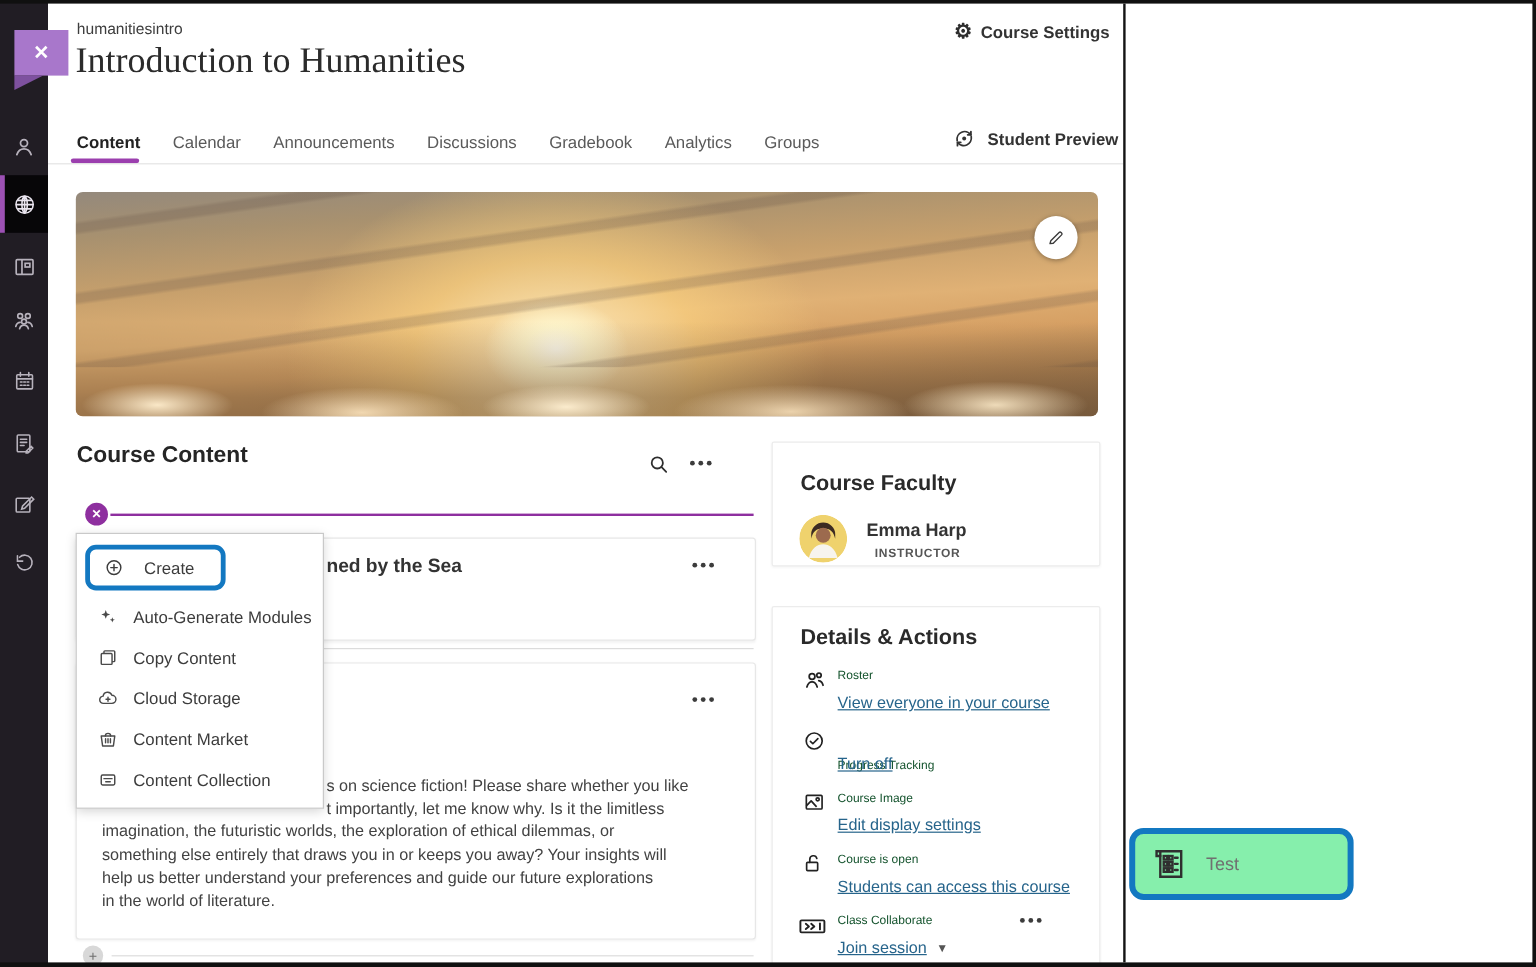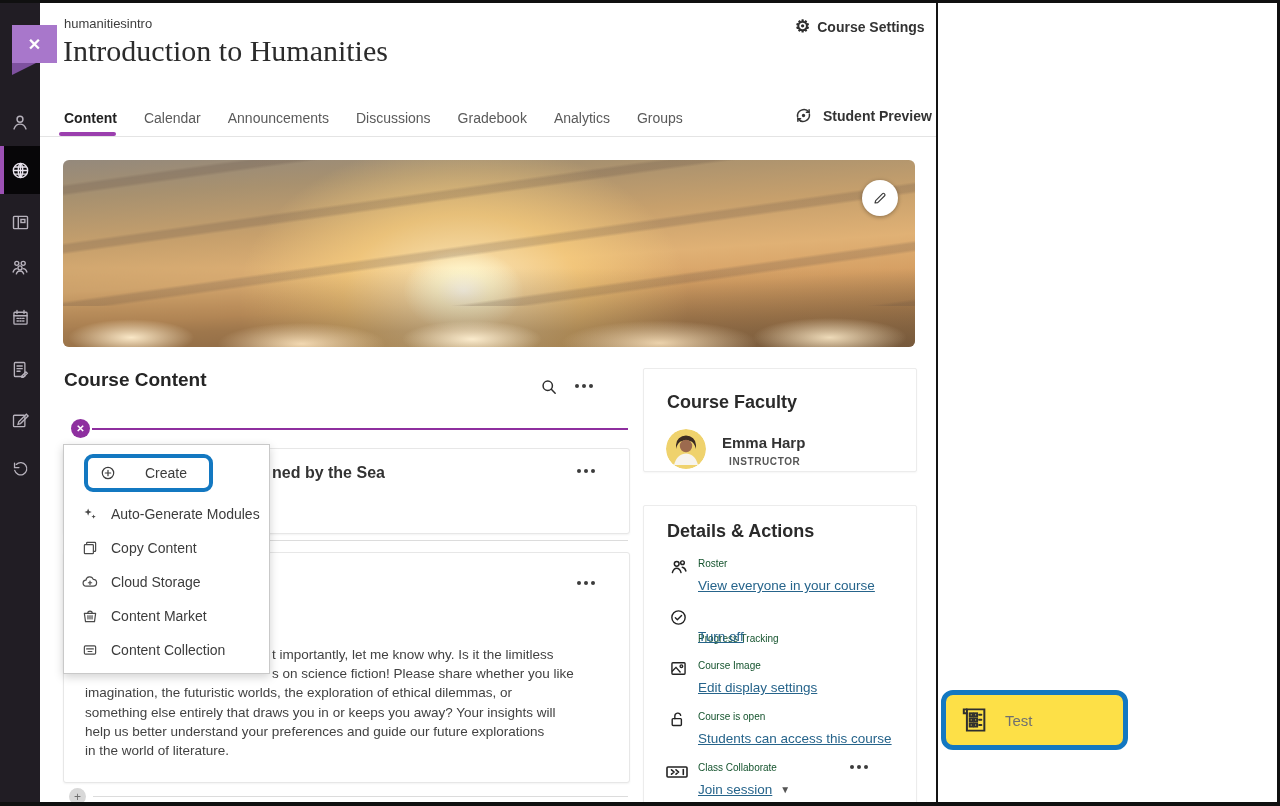--- a/index.html
+++ b/index.html
@@ -83,21 +83,21 @@
   .add-circle{left:69px;top:788px;width:17px;height:17px;border-radius:50%;background:#d8d8d8;color:#6e6e6e;
     display:flex;align-items:center;justify-content:center;font-size:12px;z-index:12;}
   .add-line{left:93px;top:796px;width:535px;height:1px;background:#dcdcdc;}
 
   
   .menu{left:63px;top:444px;width:205px;background:#fff;border:1px solid #c9c9c9;
         box-shadow:0 3px 9px rgba(0,0,0,.18);z-index:30;padding:4px 0 6px;}
   .menu-row{height:34px;display:flex;align-items:center;gap:12px;padding-left:17px;font-size:14px;color:#3c3c3c;}
   .menu-row .mi{color:#4a4a4a;width:18px;height:18px;}
   .menu-row-first{height:48px;display:flex;align-items:center;}
-  .bluebox{margin-left:20px;display:inline-flex;align-items:center;gap:28px;padding:6px 22px 6px 11px;
+  .bluebox{margin-left:7px;display:inline-flex;align-items:center;gap:16px;padding:6px 22px 6px 11px;
            border:4px solid #1378c1;border-radius:9px;font-size:14px;color:#3c3c3c;}
 
   
   .panelcard{background:#fff;border:1px solid #ececec;border-radius:2px;box-shadow:0 1px 2px rgba(0,0,0,.04);}
   .faculty{left:643px;top:368px;width:272px;height:102px;}
   .fac-title{left:667px;top:392px;font-size:18px;font-weight:700;color:#2a2a2a;}
   .avatar{left:666px;top:429px;width:40px;height:40px;border-radius:50%;overflow:hidden;}
   .fac-name{left:722px;top:434px;font-size:15px;font-weight:700;color:#333;}
   .fac-role{left:729px;top:456px;font-size:10px;font-weight:700;letter-spacing:.6px;color:#565656;}
 
@@ -114,21 +114,21 @@
   .panel-title{left:956px;top:9px;font-family:"DejaVu Serif",serif;font-size:27px;color:#1f1f1f;}
   .panel-divider{left:938px;top:67px;width:339px;height:1px;background:#cfcfcf;}
   .sec-hdr{position:absolute;left:952px;font-size:17px;font-weight:700;color:#2a2a2a;}
   .sec-chev{position:absolute;left:1248px;width:16px;height:16px;color:#333;}
   .sec-underline{position:absolute;left:952px;width:316px;height:2px;background:#3a3a3a;}
   .ci-row{position:absolute;left:944px;display:flex;align-items:center;gap:14px;}
   .ci-icon{width:34px;height:34px;color:#2f2f2f;}
   .ci-label{font-size:15px;color:#707070;}
   .ci-sep{position:absolute;left:979px;width:291px;height:1px;background:#e0e0e0;}
   .test-box{left:941px;top:690px;width:166px;height:50px;border:5px solid #1378c1;border-radius:12px;
-            display:flex;align-items:center;gap:14px;padding-left:11px;background:#fde047;z-index:7;}
+            display:flex;align-items:center;gap:14px;padding-left:11px;background:#86efac;z-index:7;}
 
   .sp-wrap{left:793px;top:105px;display:flex;align-items:center;gap:9px;font-size:14px;font-weight:700;color:#333;}
   .cs-wrap{left:795px;top:18px;}
 </style>
 </head>
 <body>
 
 <div class="screen">
 
   <div class="abs sidebar">
@@ -266,22 +266,22 @@
 
   <div class="abs between-divider"></div>
 
   <div class="abs card card2"></div>
   <div class="abs dots card2-dots">
       <i></i>
       <i></i>
       <i></i>
     </div>
   <div class="abs para">
+    <div class="indent">s on science fiction! Please share whether you like</div>
     <div class="indent">t importantly, let me know why. Is it the limitless</div>
-    <div class="indent">s on science fiction! Please share whether you like</div>
     <div>imagination, the futuristic worlds, the exploration of ethical dilemmas, or</div>
     <div>something else entirely that draws you in or keeps you away? Your insights will</div>
     <div>help us better understand your preferences and guide our future explorations</div>
     <div>in the world of literature.</div>
   </div>
 
   <div class="abs add-circle">+</div>
   <div class="abs add-line"></div>
 
   <div class="abs menu">

